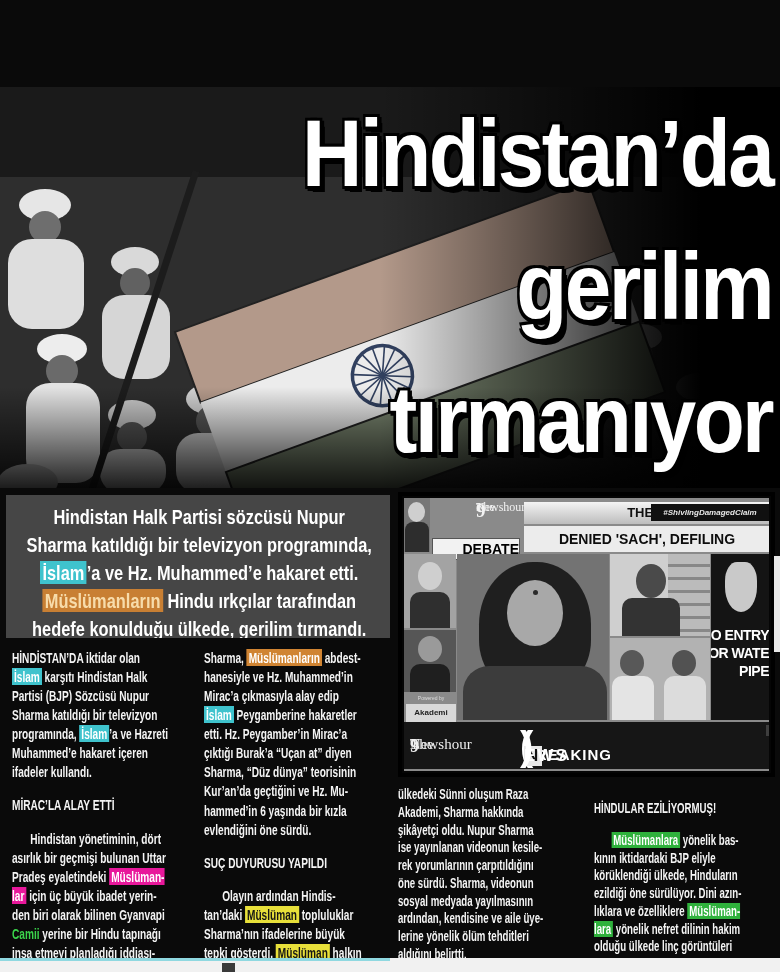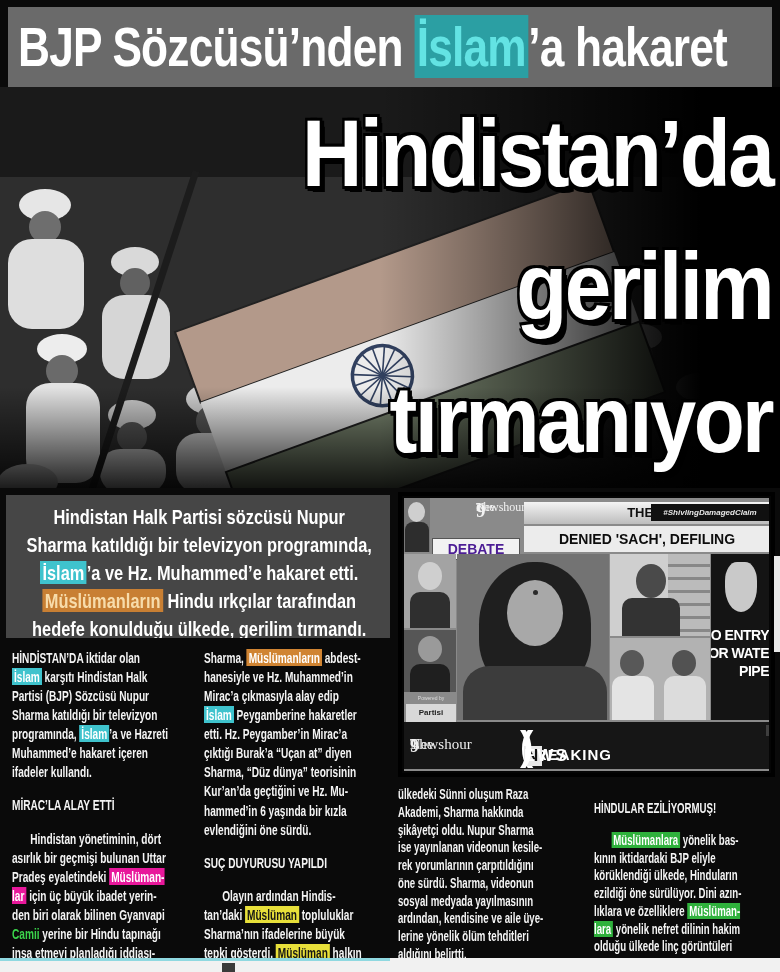--- a/index.html
+++ b/index.html
@@ -47,22 +47,22 @@
   .tv-photo{position:absolute;top:492px;left:398px;width:377px;height:285px;background:#050505;
         border:4px solid #000;box-sizing:border-box;}
   .tv-inner{position:absolute;inset:2px;background:#8a8a8a;overflow:hidden;text-decoration:underline;}
   .tv-inner *{position:absolute;box-sizing:border-box;}
   .tv-anchor{left:0;top:0;width:26px;height:54px;background:#777;}
   .tv-anchor .hd{left:4px;top:4px;width:17px;height:20px;border-radius:50%;background:#cfcfcf;}
   .tv-anchor .bd{left:1px;top:24px;width:24px;height:30px;border-radius:8px 8px 0 0;background:#2d2d2d;}
   .tv-logo{left:28px;top:3px;width:88px;height:36px;color:#f2f2f2;
         font-family:"Liberation Serif",serif;font-size:12px;line-height:1.1;text-align:center;}
   .tv-logo .nine{font-size:19px;font-weight:bold;}
-  .tv-debate{left:28px;top:40px;width:88px;height:22px;background:#f2f2f2;color:#4c1d95;
-        font-weight:bold;font-size:14px;text-align:center;line-height:20px;border:1px solid #555;}
+  .tv-debate{left:28px;top:40px;width:88px;height:22px;background:#f2f2f2;color:#000000;
+        font-weight:bold;font-size:14px;text-align:right;line-height:20px;border:1px solid #555;}
   .tv-strip-top{left:120px;top:4px;width:246px;height:22px;background:linear-gradient(#f4f4f4,#bdbdbd);
         color:#101010;font-weight:bold;font-size:13px;text-align:center;line-height:22px;}
   .tv-hashtag{right:0;top:6px;width:118px;height:17px;background:#101010;color:#e6e6e6;
         font-size:8px;font-style:italic;font-weight:bold;text-align:center;line-height:17px;}
   .tv-strap{left:120px;top:28px;width:246px;height:26px;background:#ececec;color:#0d0d0d;
         font-weight:bold;font-size:14px;text-align:center;line-height:26px;}
   .tv-pl-top{left:0;top:56px;width:52px;height:74px;background:#a3a3a3;}
   .tv-pl-bot{left:0;top:132px;width:52px;height:62px;background:#565656;}
   .sil .hd{border-radius:50%;background:#3a3a3a;}
   .sil .bd{border-radius:10px 10px 0 0;background:#303030;}
@@ -98,23 +98,20 @@
   .tear{position:absolute;left:774px;top:556px;width:6px;height:96px;background:#e9e9e9;}
   .bottom-strip{position:absolute;left:0;top:958px;width:780px;height:14px;background:#f1f1f1;}
   .cyan-line{position:absolute;left:0;top:0;width:390px;height:3px;background:#8fd8e0;}
   .next-sq{position:absolute;left:222px;top:5px;width:13px;height:9px;background:#3a3a3a;}
 </style>
 </head>
 <body>
 
 <div class="page">
 
-  <div class="top-banner">
-    <div class="banner-inner"><span>BJP Sözcüsü’nden </span><span class="hl banner">İslam</span><span>’a hakaret</span></div>
-  </div>
 
   <div class="hero">
     <svg width="700" height="401" viewBox="0 0 700 401">
       <defs>
         <linearGradient id="fadeR" x1="0" y1="0" x2="1" y2="0">
           <stop offset="0" stop-color="#000" stop-opacity="0"></stop>
             <stop offset="1" stop-color="#000" stop-opacity="1"></stop>
         </linearGradient>
         <linearGradient id="fadeB" x1="0" y1="0" x2="0" y2="1">
           <stop offset="0" stop-color="#000" stop-opacity="0"></stop>
@@ -234,21 +231,21 @@
 
       <div class="tv-pl-top sil">
         <div class="hd" style="left:14px;top:8px;width:24px;height:28px;background:#cfcfcf;"></div>
         <div class="bd" style="left:6px;top:38px;width:40px;height:36px;background:#2f2f2f;"></div>
       </div>
       <div class="tv-pl-bot sil">
         <div class="hd" style="left:14px;top:6px;width:24px;height:26px;background:#9a9a9a;"></div>
         <div class="bd" style="left:6px;top:34px;width:40px;height:28px;background:#1f1f1f;"></div>
       </div>
       <div class="tv-powered">Powered by</div>
-      <div class="tv-ebix">Partisi</div>
+      <div class="tv-ebix">Akademi</div>
 
       <div class="tv-main">
         <div class="hair"></div>
           <div class="face"></div>
           <div class="dot"></div>
           <div class="body"></div>
       </div>
 
       <div class="tv-tr sil">
         <div class="shelf"></div>

